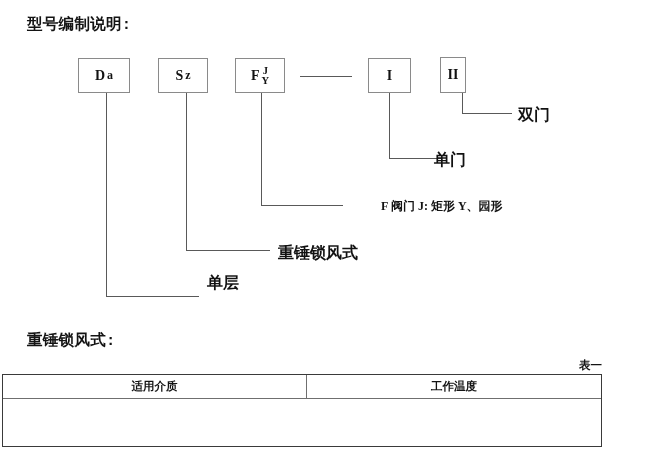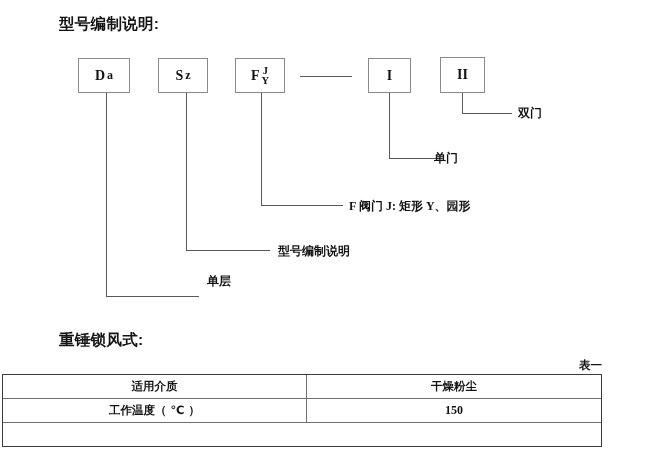--- a/index.html
+++ b/index.html
@@ -11,27 +11,26 @@
     width: 650px;
     height: 450px;
     position: relative;
     overflow: hidden;
     font-family: "Liberation Sans", sans-serif;
     color: #1a1a1a;
   }
 
   .section-title {
     position: absolute;
-    font-family: Liberation Sans, sans-serif;
+    font-family: Liberation Mono, monospace;
     font-weight: bold;
     font-size: 15.5px;
     letter-spacing: 0.3px;
     color: #141414;
     white-space: nowrap;
-    margin-left: 32px;
   }
   #title-model { left: 27px; top: 14px; }
   #title-perf  { left: 27px; top: 330px; }
 
   
   .code-box {
     position: absolute;
     border: 1px solid #8a8a8a;
     box-sizing: border-box;
     background: #fff;
@@ -67,31 +66,32 @@
     position: absolute;
     width: 0;
     border-left: 1px solid #595959;
   }
 
   
   .anno {
     position: absolute;
     font-family: "DejaVu Sans", sans-serif;
     font-weight: bold;
+    font-size: 16px;
+    color: #121212;
+    white-space: nowrap;
+  }
+  .anno-serif {
+    position: absolute;
+    font-family: "Liberation Serif", serif;
+    font-weight: bold;
     font-size: 12px;
     color: #121212;
     white-space: nowrap;
-  }
-  .anno-serif {
-    position: absolute;
-    font-family: "Liberation Serif", serif;
-    font-weight: bold;
-    font-size: 12px;
-    color: #121212;
-    white-space: nowrap;
+    margin-left: 32px;
   }
 
   
   #table-caption {
     position: absolute;
     right: 48px;
     top: 358px;
     font-family: Liberation Serif, serif;
     font-weight: bold;
     font-size: 11.5px;
@@ -155,21 +155,21 @@
   <span class="frac">
     <span>J</span>
     <span>Y</span>
   </span>
 </div>
 
 <div class="code-box" style="left:368px; top:58px; width:43px; height:35px;">
   <span>I</span>
 </div>
 
-<div class="code-box" style="left:440px; top:57px; width:45px; height:36px;">
+<div class="code-box" style="left:440px; top:57px; width:26px; height:36px;">
   <span>II</span>
 </div>
 
 <div class="hline" style="left:300px; top:76px; width:52px;"></div>
 
 <div class="vline" style="left:462px; top:93px; height:20px;"></div>
 <div class="hline" style="left:462px; top:113px; width:50px;"></div>
 
 <div class="vline" style="left:389px; top:93px; height:65px;"></div>
 <div class="hline" style="left:389px; top:158px; width:52px;"></div>
@@ -182,31 +182,27 @@
 
 <div class="vline" style="left:106px; top:93px; height:203px;"></div>
 <div class="hline" style="left:106px; top:296px; width:93px;"></div>
 
 <div class="anno" style="left:518px; top:105px;">双门</div>
 
 <div class="anno" style="left:434px; top:150px;">单门</div>
 
 <div class="anno-serif" style="left:349px; top:198px;">F 阀门 J: 矩形  Y、园形</div>
 
-<div class="anno" style="left:278px; top:243px;">型号编制说明</div>
+<div class="anno" style="left:278px; top:243px;">重锤锁风式</div>
 
 <div class="anno" style="left:207px; top:273px;">单层</div>
 
 <div id="table-caption">表一</div>
 
 <table id="perf-table">
   <tbody>
     <tr>
       <td class="col-label">适用介质</td>
-      <td>干燥粉尘</td>
-    </tr>
-    <tr>
-      <td class="col-label">工作温度（ ℃ ）</td>
-      <td class="val">150</td>
+      <td>工作温度</td>
     </tr>
   </tbody>
 </table>
 <div class="outer-frame"></div>
 
 </body></html>

